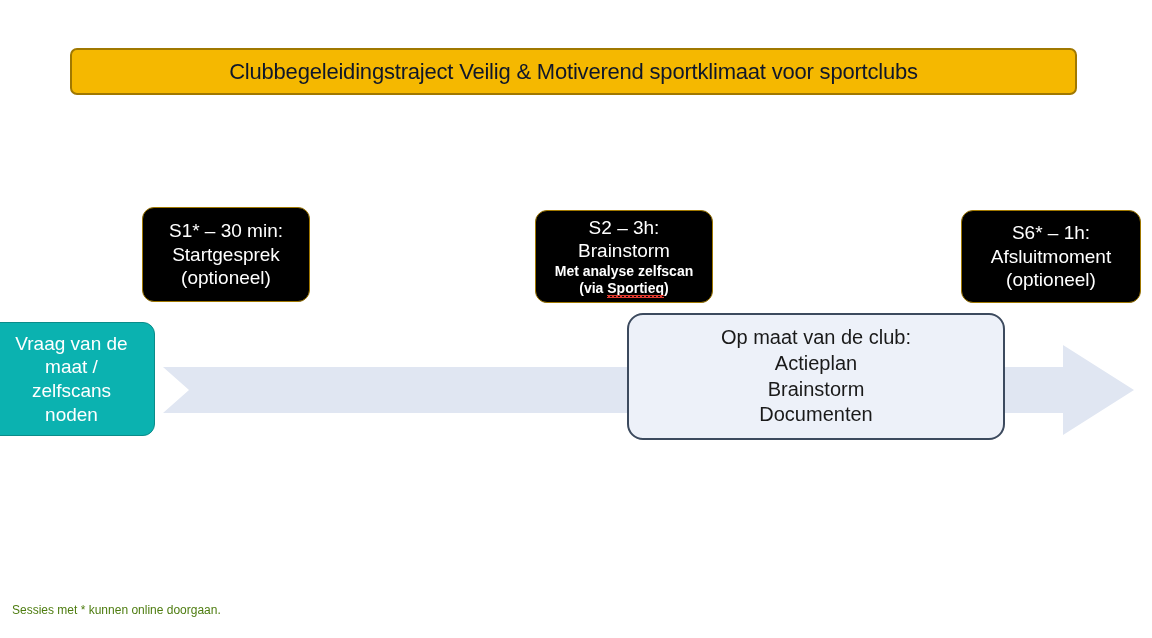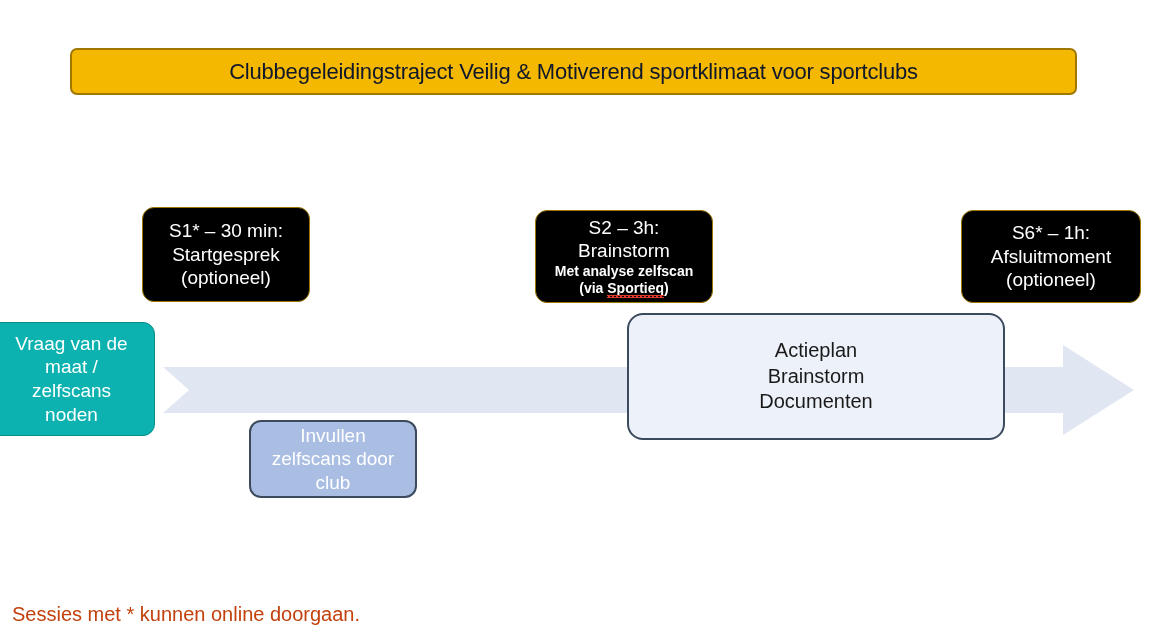--- a/index.html
+++ b/index.html
@@ -121,22 +121,22 @@
       linear-gradient(-45deg, transparent 40%, #E03A2F 40%, #E03A2F 60%, transparent 60%);
     background-size: 4px 3px;
     background-repeat: repeat-x;
   }
 
   
   .footnote {
     position: absolute;
     left: 12px;
     top: 603px;
-    font-size: 20px;
-    color: #c2410c;
+    font-size: 12px;
+    color: #4d7c0f;
     white-space: nowrap;
   }
 
   
   #card-s1       { left: 142px;  top: 207px; width: 168px; height: 95px; }
   #card-s2       { left: 535px;  top: 210px; width: 178px; height: 93px; }
   #card-s6       { left: 949px;  top: 210px; width: 180px; height: 93px; margin-left: 12px; }
   #card-question { left: -12px;  top: 322px; width: 167px; height: 114px; }
   #card-selfscan { left: 249px;  top: 420px; width: 168px; height: 78px; }
   #card-tailored { left: 627px;  top: 313px; width: 378px; height: 127px; }
@@ -175,27 +175,23 @@
     <div class="sub">Met analyse zelfscan</div>
     <div class="sub"><span>(via </span><span class="squiggle">Sportieq</span><span>)</span></div>
   </div>
 
   <div class="card card-amber" id="card-s6">
     <div>S6* – 1h:</div>
     <div>Afsluitmoment</div>
     <div>(optioneel)</div>
   </div>
 
-  <div class="card card-periwinkle" id="card-selfscan">
-    <div>Invullen</div>
-    <div>zelfscans door</div>
-    <div>club</div>
-  </div>
 
   <div class="card card-white" id="card-tailored">
+    <div class="line">Op maat van de club:</div>
     <div class="line">Actieplan</div>
     <div class="line">Brainstorm</div>
     <div class="line">Documenten</div>
   </div>
 
   <div class="footnote">Sessies met * kunnen online doorgaan.</div>
 
 </div>
 
 </body></html>

